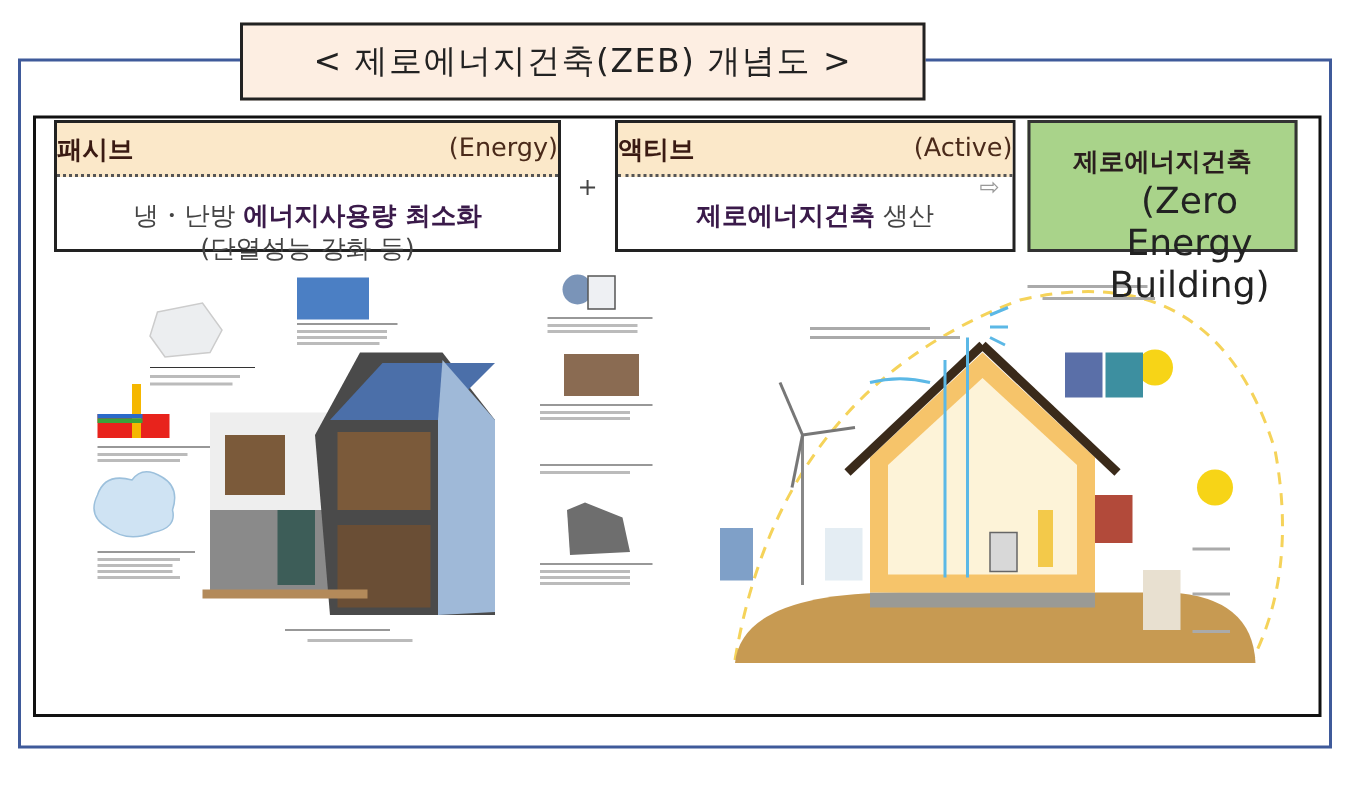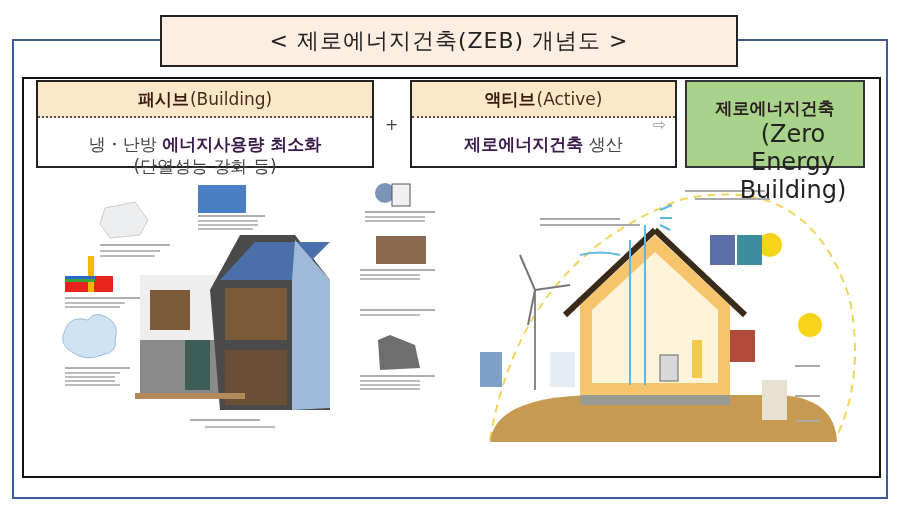--- a/index.html
+++ b/index.html
@@ -1,29 +1,29 @@
 <!DOCTYPE html>
 <html><head>
 <meta charset="utf-8">
 <style>
   * { box-sizing: border-box; margin: 0; padding: 0; }
   html, body { width: 900px; height: 527px; background: #ffffff; overflow: hidden; }
   body { position: relative; font-family: "DejaVu Sans", sans-serif; color: #333; }
 
   .outer-frame { position: absolute; left: 12px; top: 39px; width: 876px; height: 460px;
     border: 2px solid #3f5a9a; background: #fff; }
-  .title-box { position: absolute; left: 160px; top: 15px; width: 578px; height: 52px;
+  .title-box { position: absolute; left: 160px; top: 15px; width: 457px; height: 52px;
     background: #fdeee2; border: 2px solid #222; display: flex; align-items: center; justify-content: center;
     font-size: 22px; color: #222; letter-spacing: 1px; z-index: 3; }
   .inner-frame { position: absolute; left: 22px; top: 77px; width: 859px; height: 401px;
     border: 2px solid #111; background: #fff; }
 
   .concept-box { position: absolute; border: 2px solid #222; background: #fff; z-index: 2; }
   .concept-head { height: 36px; background: #fbe8c9; border-bottom: 2px dotted #555;
-    display: flex; align-items: center; justify-content: center; font-size: 17px; color: #4a2a1a; }
+    display: flex; align-items: center; justify-content: space-between; font-size: 17px; color: #4a2a1a; }
   .concept-head b { font-weight: bold; color: #3a1a12; margin-right: 1px; }
   .concept-body { text-align: center; font-size: 17px; line-height: 22px; padding-top: 15px; color: #444; }
   .concept-body b { color: #3a1a4a; font-weight: bold; }
 
   #passive { left: 36px; top: 80px; width: 338px; height: 88px; }
   #active { left: 410px; top: 80px; width: 267px; height: 88px; }
   .op { position: absolute; font-size: 16px; color: #444; z-index: 2; }
   #plus { left: 385px; top: 115px; }
   #arrow { left: 653px; top: 115px; color: #999; }
   #zeb { position: absolute; left: 685px; top: 80px; width: 180px; height: 88px; background: #a9d38a;
@@ -38,21 +38,21 @@
 </head>
 <body>
 
 <div class="outer-frame"></div>
 <div class="title-box">&lt; 제로에너지건축(ZEB) 개념도 &gt;</div>
 <div class="inner-frame"></div>
 
 <div class="concept-box" id="passive">
   <div class="concept-head">
     <b>패시브</b>
-    <span>(Building)</span>
+    <span>(Energy)</span>
   </div>
   <div class="concept-body">
     <div><span>냉・난방 </span><b>에너지사용량 최소화</b></div>
     <div>(단열성능 강화 등)</div>
   </div>
 </div>
 
 <div class="op" id="plus">+</div>
 
 <div class="concept-box" id="active">

